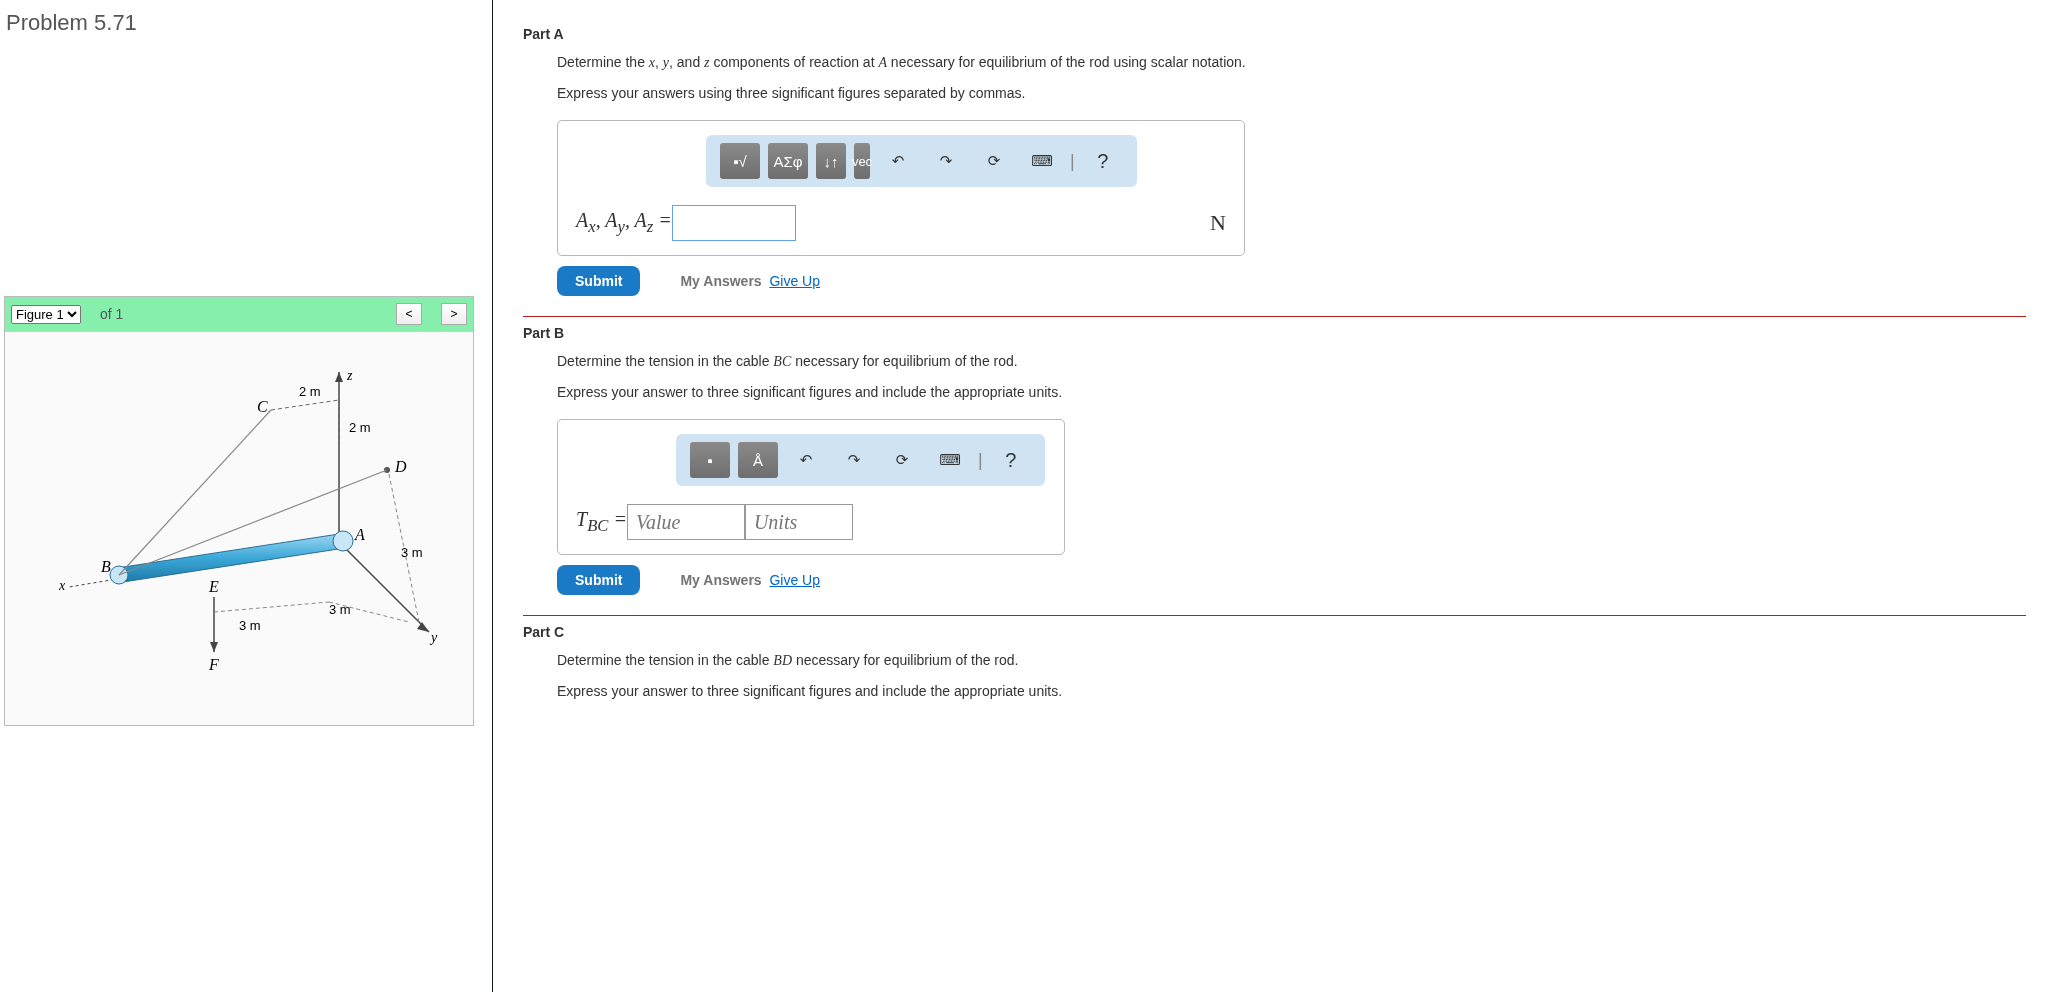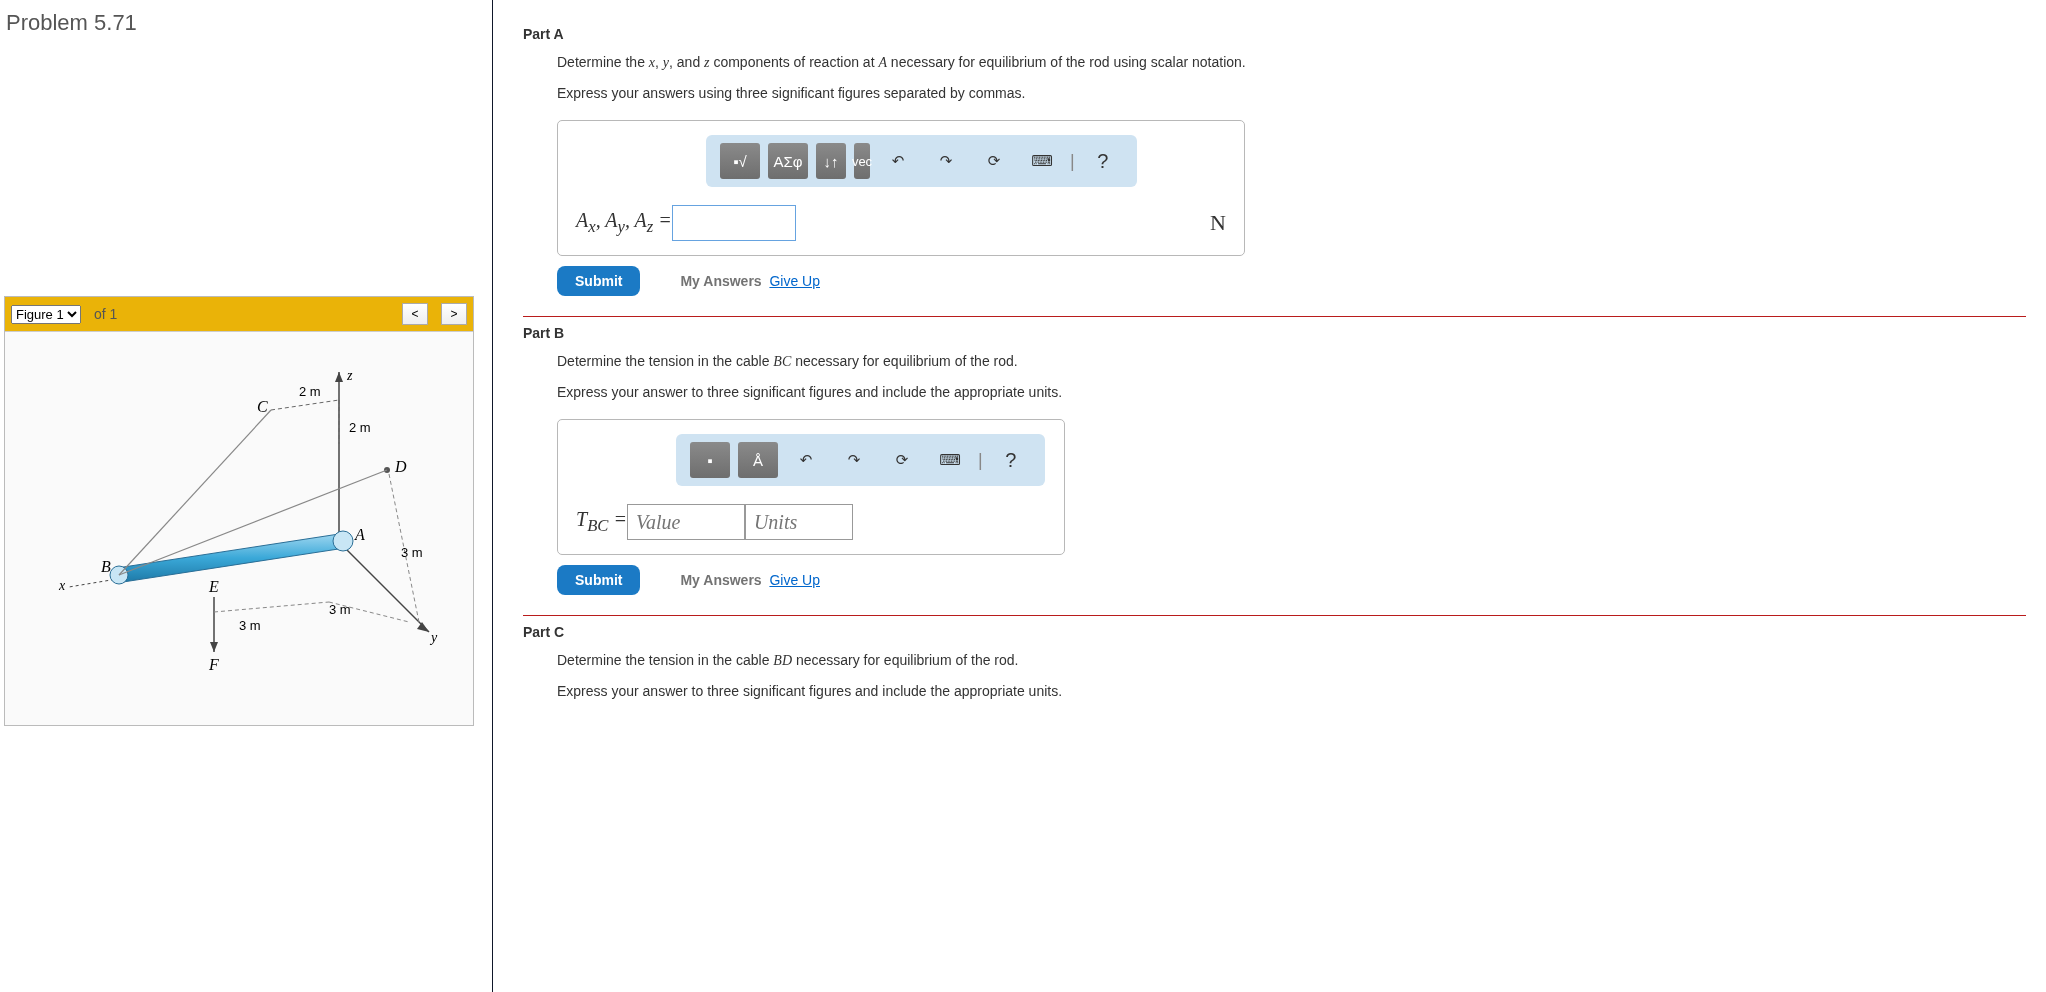--- a/index.html
+++ b/index.html
@@ -4,21 +4,21 @@
 <style>
   body{margin:0;font-family:Arial,Helvetica,sans-serif;font-size:14px;color:#333;background:#fff}
   .page{display:flex;width:2046px;min-height:992px}
   .left{width:470px;padding:10px 18px 0 4px;border-right:1px solid #0f172a}
   .right{flex:1;padding:0 20px 0 30px}
   h1.title{font-size:22px;font-weight:400;color:#555;margin:0 0 14px 2px}
   .problem-box{border:1px solid #bbb;background:#fafafa;padding:12px 14px;line-height:1.5}
   .it{font-family:'Times New Roman',serif;font-style:italic}
   .lnk{color:#0066cc;text-decoration:underline;cursor:pointer}
   .fig-panel{margin-top:260px;border:1px solid #bbb;background:#fafafa}
-  .fig-hdr{display:flex;align-items:center;gap:13px;padding:6px;border-bottom:1px solid #ccc;background:#eab308}
+  .fig-hdr{display:flex;align-items:center;gap:19px;padding:6px;border-bottom:1px solid #ccc;background:#86efac}
   .fig-hdr select{font-size:13px}
   .fig-hdr .of{color:#555}
   .nav-btn{width:26px;height:22px;border:1px solid #aaa;background:linear-gradient(#fff,#eee);cursor:pointer;font-size:12px}
   .spacer{flex:1}
   .fig-body{padding:20px 10px;text-align:center}
   .part-block{border-top:1px solid #b91c1c;padding-top:8px;margin-top:20px}
   .part-block:first-child{border-top:none;margin-top:18px}
   h2.ptitle{font-size:14px;font-weight:700;margin:0 0 10px 0}
   .indent{padding-left:34px}
   .prompt{margin:4px 0 10px 0;line-height:1.5}

